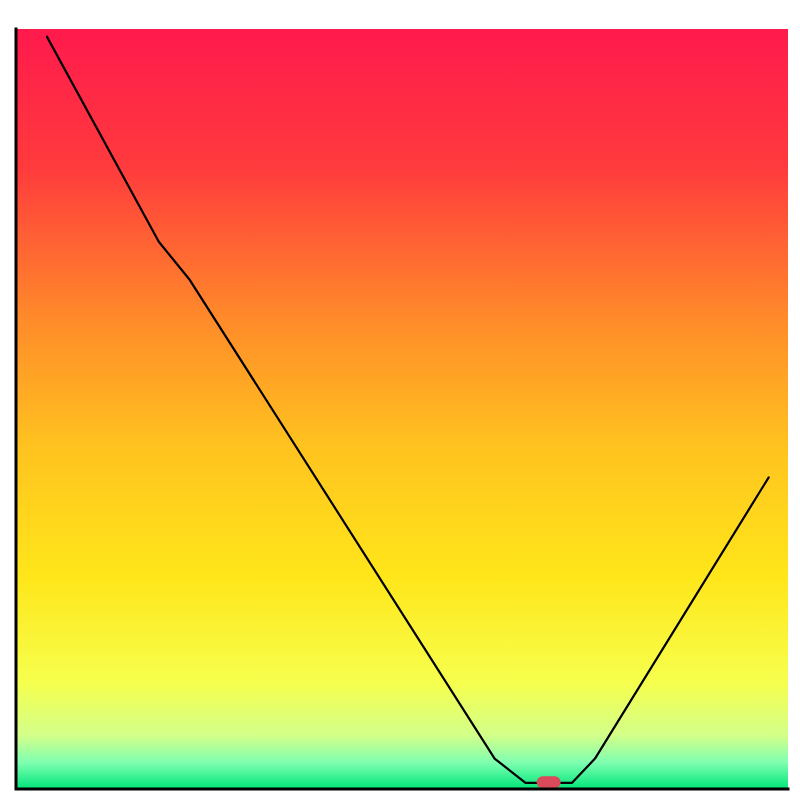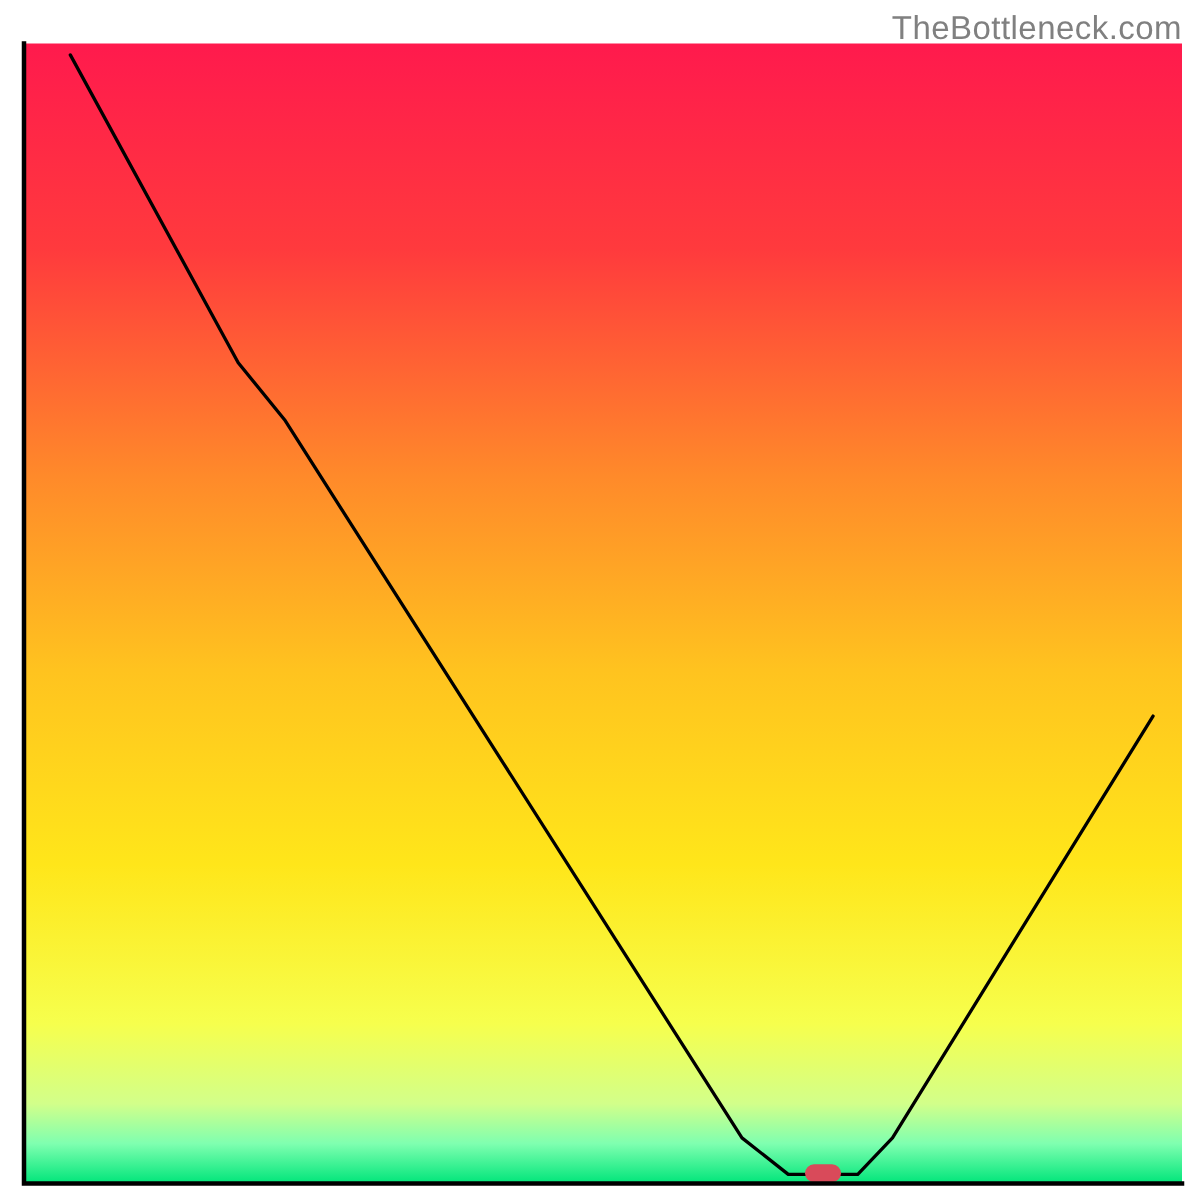--- a/index.html
+++ b/index.html
@@ -29,21 +29,20 @@
   svg.plot {
     position: absolute;
     left: 0;
     top: 0;
   }
 </style>
 </head>
 <body>
 
 <div class="stage">
-  <div class="watermark">TheBottleneck.com</div>
   <svg class="plot" width="800" height="800" viewBox="0 0 800 800">
       <defs>
         <linearGradient id="bg-grad" x1="0" y1="0" x2="0" y2="1">
           <stop offset="0.00%" stop-color="#ff1a4d"></stop>
           <stop offset="18.00%" stop-color="#ff3a3d"></stop>
           <stop offset="38.00%" stop-color="#ff8a2a"></stop>
           <stop offset="55.00%" stop-color="#ffc31f"></stop>
           <stop offset="72.00%" stop-color="#ffe61a"></stop>
           <stop offset="86.00%" stop-color="#f6ff4d"></stop>
           <stop offset="93.00%" stop-color="#d2ff8a"></stop>

